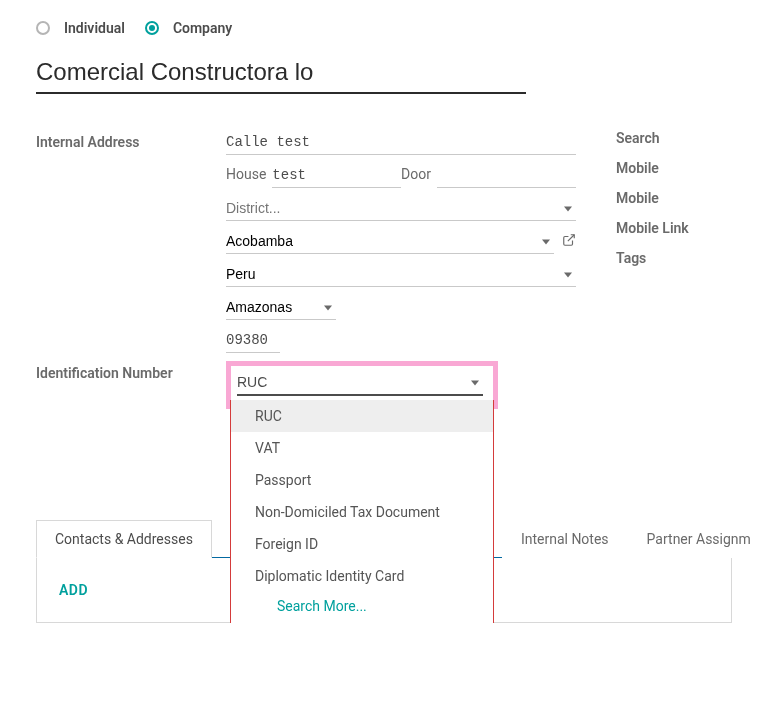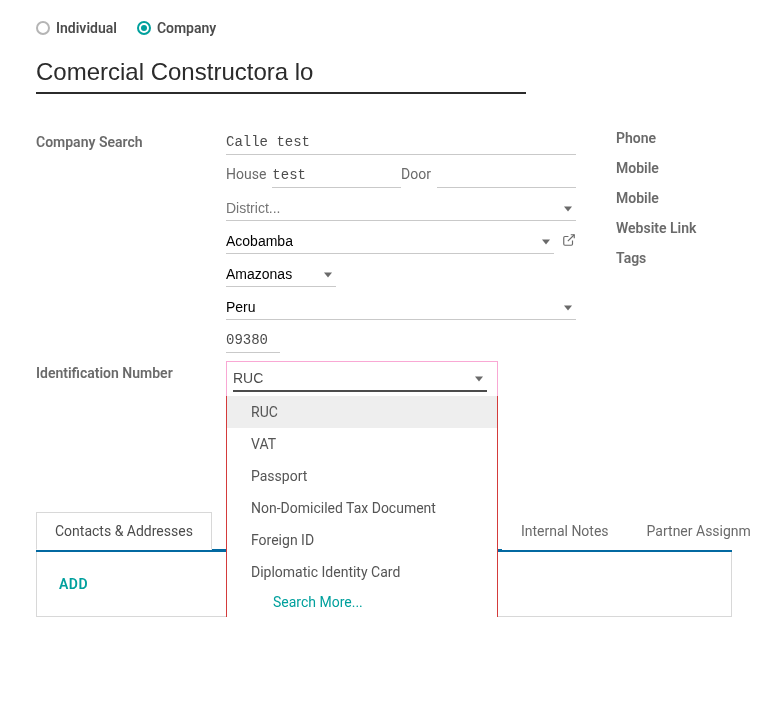--- a/index.html
+++ b/index.html
@@ -1,19 +1,19 @@
 <!DOCTYPE html>
 <html><head>
   <meta charset="utf-8">
   <style>
     * { box-sizing: border-box; margin: 0; padding: 0; }
     body { font-family: -apple-system, BlinkMacSystemFont, "Segoe UI", Roboto, sans-serif; font-size: 14px; color: #4c4c4c; background: #fff; width: 768px; }
     .form-container { padding: 20px 36px 0 36px; position: relative; }
     .radio-row { display: flex; gap: 20px; align-items: center; margin-bottom: 18px; }
-    .radio-item { display: flex; align-items: center; gap: 6px; cursor: pointer; text-align: right; }
+    .radio-item { display: flex; align-items: center; gap: 14px; cursor: pointer; text-align: right; }
     .radio-circle { width: 14px; height: 14px; border-radius: 50%; border: 2px solid #b5b5b5; display: inline-flex; align-items: center; justify-content: center; }
     .radio-circle.selected { border-color: #00a09d; }
     .radio-circle.selected::after { content: ''; width: 6px; height: 6px; border-radius: 50%; background: #00a09d; }
     .radio-label { font-weight: 600; color: #4c4c4c; }
     .title-input { font-size: 24px; font-weight: 400; color: #2b2b2b; border: none; border-bottom: 2px solid #2b2b2b; padding: 4px 0 6px 0; width: 490px; outline: none; background: transparent; }
     .fields-grid { display: flex; gap: 40px; margin-top: 36px; }
     .left-col { flex: 0 0 540px; }
     .right-col { flex: 1; }
     .field-row { display: flex; margin-bottom: 8px; }
     .field-label { width: 190px; font-weight: 600; color: #6a6a6a; padding-top: 4px; flex-shrink: 0; }
@@ -26,28 +26,28 @@
     .select-wrap { position: relative; display: flex; align-items: center; }
     .select-field { border: none; border-bottom: 1px solid #c9c9c9; padding: 4px 22px 4px 0; font-size: 14px; outline: none; width: 100%; background: transparent; color: #000000; }
     .select-field.placeholder { color: #c2410c; }
     .caret { position: absolute; right: 4px; top: 50%; transform: translateY(-50%); pointer-events: none; width: 0; height: 0; border-left: 4px solid transparent; border-right: 4px solid transparent; border-top: 5px solid #6a6a6a; }
     .ext-link { margin-left: 8px; color: #6a6a6a; cursor: pointer; flex-shrink: 0; }
     .row-with-ext { display: flex; align-items: center; }
     .row-with-ext .select-wrap { flex: 1; }
     .small-width { width: 54px; }
     .label-only { font-weight: 600; color: #6a6a6a; margin-bottom: 14px; }
 
-    .id-row-box { border: 1px solid #f9a8d4; padding: 4px 10px 8px 6px; width: 272px; position: relative; }
+    .id-row-box { border: 5px solid #f9a8d4; padding: 4px 10px 8px 6px; width: 272px; position: relative; }
     .id-select-field { border: none; border-bottom: 2px solid #4c4c4c; padding: 4px 22px 4px 0; font-size: 14px; outline: none; width: 100%; background: transparent; color: #4c4c4c; }
     .dropdown-list { position: absolute; top: 34px; left: -1px; right: -1px; background: #fff; border: 1px solid #d43b3b; border-top: none; z-index: 10; padding-bottom: 6px; }
     .dropdown-item { padding: 8px 24px; color: #555; cursor: pointer; }
     .dropdown-item.highlight { background: #eeeeee; }
     .search-more { color: #00a09d; padding: 6px 46px 6px 46px; cursor: pointer; }
 
-    .tabs-row { display: flex; border-bottom: 3px solid #0369a1; margin-top: 102px; position: relative; z-index: 1; }
+    .tabs-row { display: flex; border-bottom: 1px solid #0369a1; margin-top: 102px; position: relative; z-index: 1; }
     .tab { padding: 10px 18px; border: 1px solid transparent; border-bottom: none; color: #6a6a6a; cursor: pointer; white-space: nowrap; position: relative; top: 1px; background: #fff; }
     .tab.active { border-color: #d8d8d8; border-bottom: 1px solid #fff; color: #4c4c4c; }
     .tab-content { padding: 24px 22px; border: 1px solid #d8d8d8; border-top: none; }
     .add-link { color: #00a09d; font-weight: 600; letter-spacing: 0.5px; cursor: pointer; }
     .narrow-input { width: 110px; }
   </style>
 </head>
 <body>
 
 <div class="form-container">
@@ -60,21 +60,21 @@
       <span class="radio-circle selected"></span>
       <span class="radio-label">Company</span>
     </div>
   </div>
 
   <input class="title-input" value="Comercial Constructora lo" style="">
 
   <div class="fields-grid">
     <div class="left-col">
       <div class="field-row">
-        <div class="field-label">Company Search</div>
+        <div class="field-label">Internal Address</div>
         <div class="field-controls">
           <input class="text-input" value="Calle test" style="">
           <div class="inline-pair">
             <div class="inline-item">
               <span class="inline-label">House</span>
               <input class="text-input" value="test" style="">
             </div>
             <div class="inline-item">
               <span class="inline-label">Door</span>
               <input class="text-input" value="" style="">
@@ -90,26 +90,26 @@
               <span class="caret"></span>
             </div>
             <span class="ext-link">
               <svg width="14" height="14" viewBox="0 0 24 24" fill="none" stroke="currentColor" stroke-width="2">
                   <path d="M18 13v6a2 2 0 0 1-2 2H5a2 2 0 0 1-2-2V8a2 2 0 0 1 2-2h6"></path>
                   <polyline points="15 3 21 3 21 9"></polyline>
                   <line x1="10" y1="14" x2="21" y2="3"></line>
                 </svg>
             </span>
           </div>
+          <div class="select-wrap">
+            <input class="select-field" value="Peru" style="">
+            <span class="caret"></span>
+          </div>
           <div class="select-wrap narrow-input">
             <input class="select-field" value="Amazonas" style="">
-            <span class="caret"></span>
-          </div>
-          <div class="select-wrap">
-            <input class="select-field" value="Peru" style="">
             <span class="caret"></span>
           </div>
           <input class="text-input small-width" value="09380" style="">
         </div>
       </div>
 
       <div class="field-row" style="margin-top:4px; position:relative;">
         <div class="field-label">Identification Number</div>
         <div class="field-controls" style="position:relative;">
           <div class="id-row-box">
@@ -125,24 +125,24 @@
               <div class="dropdown-item">Foreign ID</div>
               <div class="dropdown-item">Diplomatic Identity Card</div>
               <div class="search-more">Search More...</div>
             </div>
           </div>
         </div>
       </div>
     </div>
 
     <div class="right-col">
-      <div class="label-only">Phone</div>
+      <div class="label-only">Search</div>
       <div class="label-only">Mobile</div>
       <div class="label-only">Mobile</div>
-      <div class="label-only">Website Link</div>
+      <div class="label-only">Mobile Link</div>
       <div class="label-only">Tags</div>
     </div>
   </div>
 
   <div class="tabs-row">
     <div class="tab active">Contacts &amp; Addresses</div>
     <div style="flex:0 0 290px;"></div>
     <div class="tab">Internal Notes</div>
     <div class="tab">Partner Assignm</div>
   </div>

